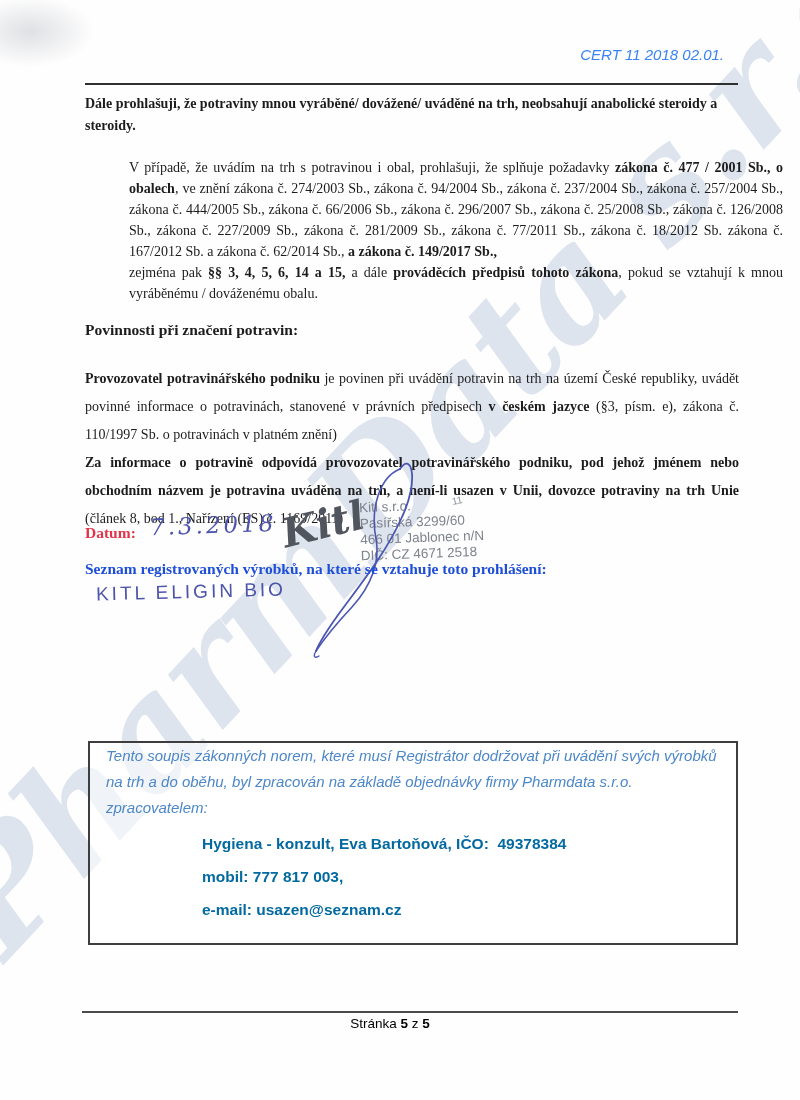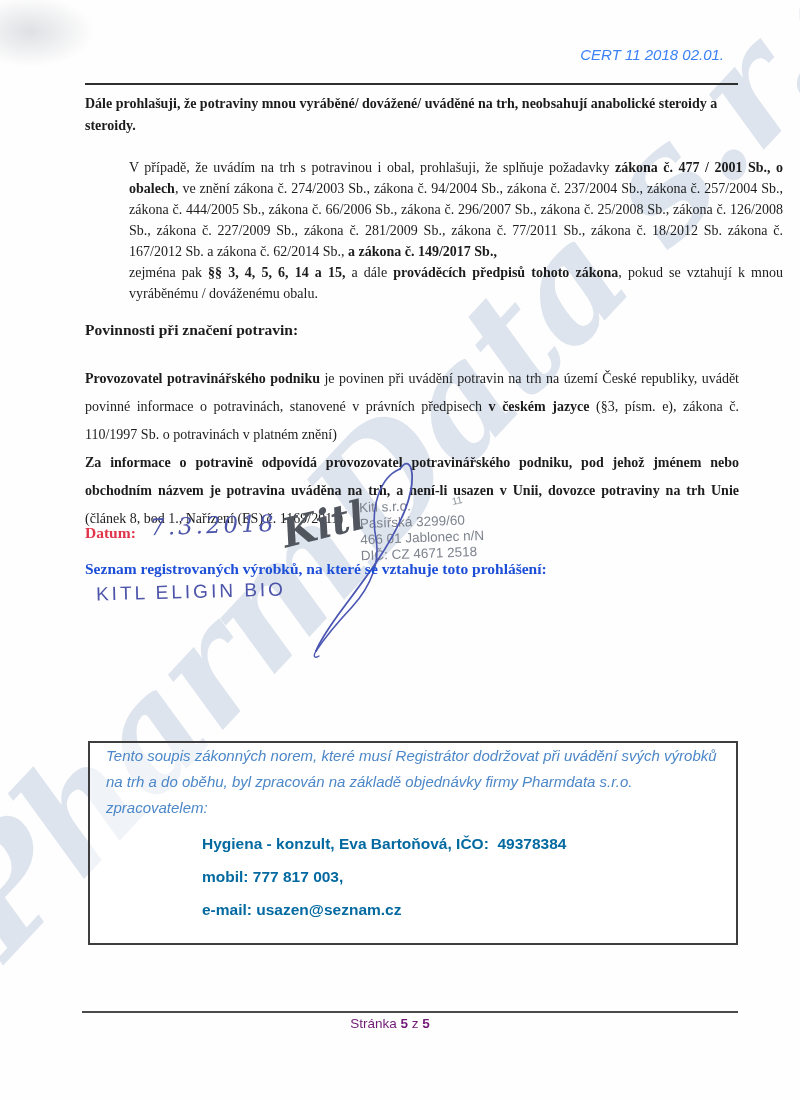--- a/index.html
+++ b/index.html
@@ -76,21 +76,21 @@
     font-size:15px;line-height:26px;color:#4c87c8;
   }
   .box-line{
     margin:13px 0 0 96px;font-family:"Liberation Sans",sans-serif;
     font-weight:bold;font-size:15.5px;line-height:20px;
     color:#0369a1;white-space:pre-wrap;
   }
   .footer-rule{position:absolute;left:82px;top:1011px;width:656px;border-top:2px solid #4a4a4a;}
   .footer{
     position:absolute;left:60px;top:1016px;width:660px;text-align:center;
-    font-family:"Liberation Sans",sans-serif;font-size:13.5px;color:#701a75;
+    font-family:"Liberation Sans",sans-serif;font-size:13.5px;color:#000000;
   }
 </style>
 </head>
 <body>
 
 <div class="page">
 
   <div class="watermark">PharmData s.r.o.</div>
   <div class="corner-smudge"></div>
 

